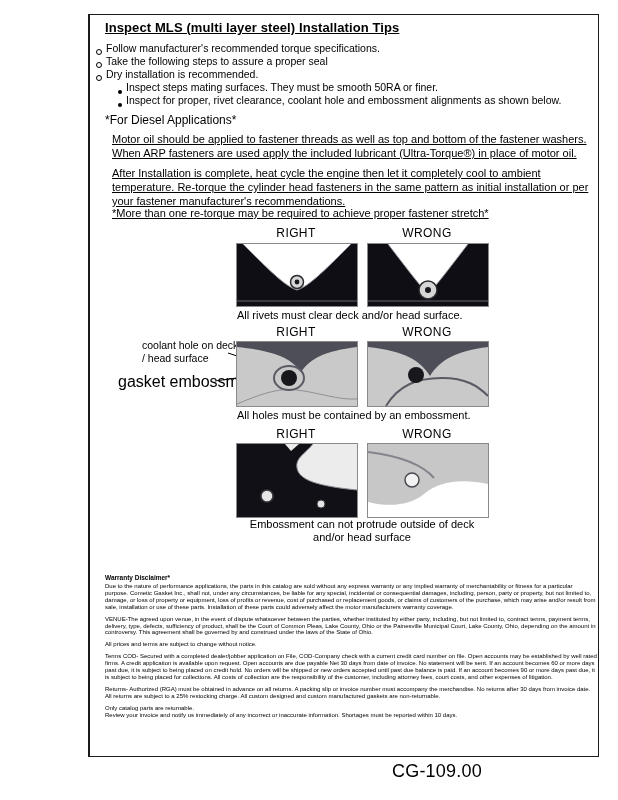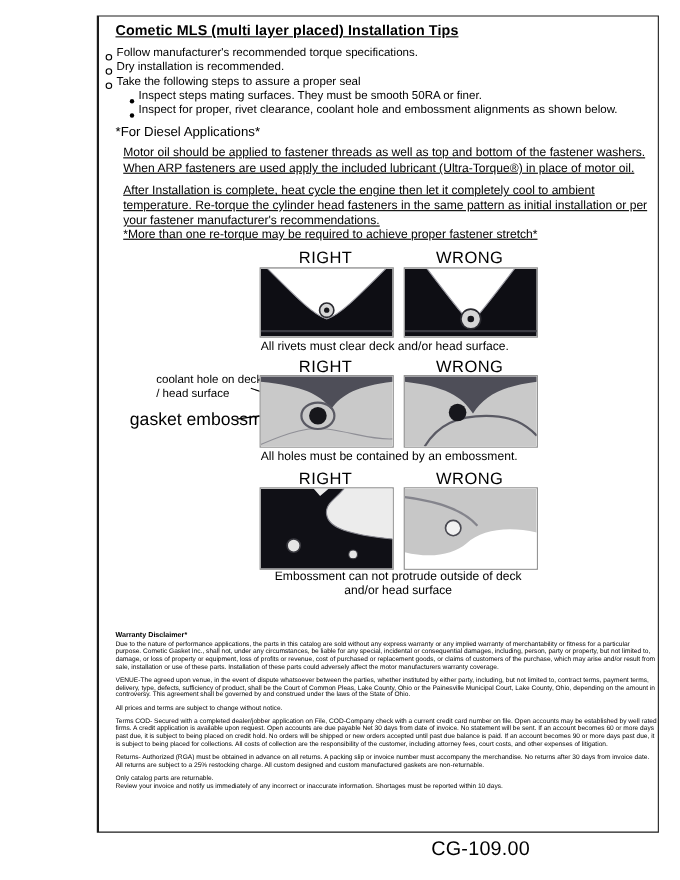--- a/index.html
+++ b/index.html
@@ -18,21 +18,21 @@
   .tips { position:absolute; left:96px; top:42px; width:500px; font-size:10.5px; }
   .brow { display:flex; line-height:13px;align-items:flex-end; }
   .brow.sub { margin-left:22px; }
   .b-open { flex:none; width:4px; height:4px; border:1px solid #000; border-radius:50%; margin:4px 4px 0 0; }
   .b-fill { flex:none; width:4px; height:4px; background:#000; border-radius:50%; margin:4px 4px 0 0; }
   .diesel-h { position:absolute; left:105px; top:113px; font-size:12px; font-weight:normal; }
   .body-p { position:absolute; left:112px; width:486px; font-size:11px; line-height:14px;text-decoration:underline; }
   .p1 { top:132px; }
   .p2 { top:166px; }
   .p3 { top:206px; }
-  .rw { position:absolute; width:120px; text-align:center; font-size:15px; letter-spacing:0.4px; }
+  .rw { position:absolute; width:120px; text-align:center; font-size:12px; letter-spacing:0.4px; }
   .imgbox {
     position:absolute; width:120px; border:1px solid #8a8a8a; box-sizing:content-box;
     overflow:hidden; background:#fff; line-height:0;
   }
   .cap { position:absolute; left:237px; font-size:11px; line-height:13px; }
   .lbl-coolant { position:absolute; left:142px; top:339px; width:100px; font-size:10.5px; line-height:13px; }
   .lbl-emboss  { position:absolute; left:118px; top:375px; font-size:16px; line-height:13px; }
   .leaders { position:absolute; left:210px; top:345px; width:90px; height:45px; }
   .disc-h { position:absolute; left:105px; top:574px; font-size:6.5px; font-weight:bold; }
   .disc {
@@ -43,34 +43,34 @@
   .disc p.tight { margin-bottom:0; }
   .code { position:absolute; left:392px; top:761px; font-size:18px; letter-spacing:0.2px; }
 </style>
 </head>
 <body>
 
 <div class="page">
 
   <div class="frame"></div>
 
-  <h1 class="title">Cometic MLS (multi layer placed) Installation Tips</h1>
+  <h1 class="title">Inspect MLS (multi layer steel) Installation Tips</h1>
 
   <div class="tips">
     <div class="brow">
       <span class="b-open"></span>
       <span>Follow manufacturer's recommended torque specifications.</span>
     </div>
     <div class="brow">
       <span class="b-open"></span>
-      <span>Dry installation is recommended.</span>
+      <span>Take the following steps to assure a proper seal</span>
     </div>
     <div class="brow">
       <span class="b-open"></span>
-      <span>Take the following steps to assure a proper seal</span>
+      <span>Dry installation is recommended.</span>
     </div>
     <div class="brow sub">
       <span class="b-fill"></span>
       <span>Inspect steps mating surfaces.  They must be smooth 50RA or finer.</span>
     </div>
     <div class="brow sub">
       <span class="b-fill"></span>
       <span>Inspect for proper, rivet clearance, coolant hole and embossment alignments as shown below.</span>
     </div>
   </div>

